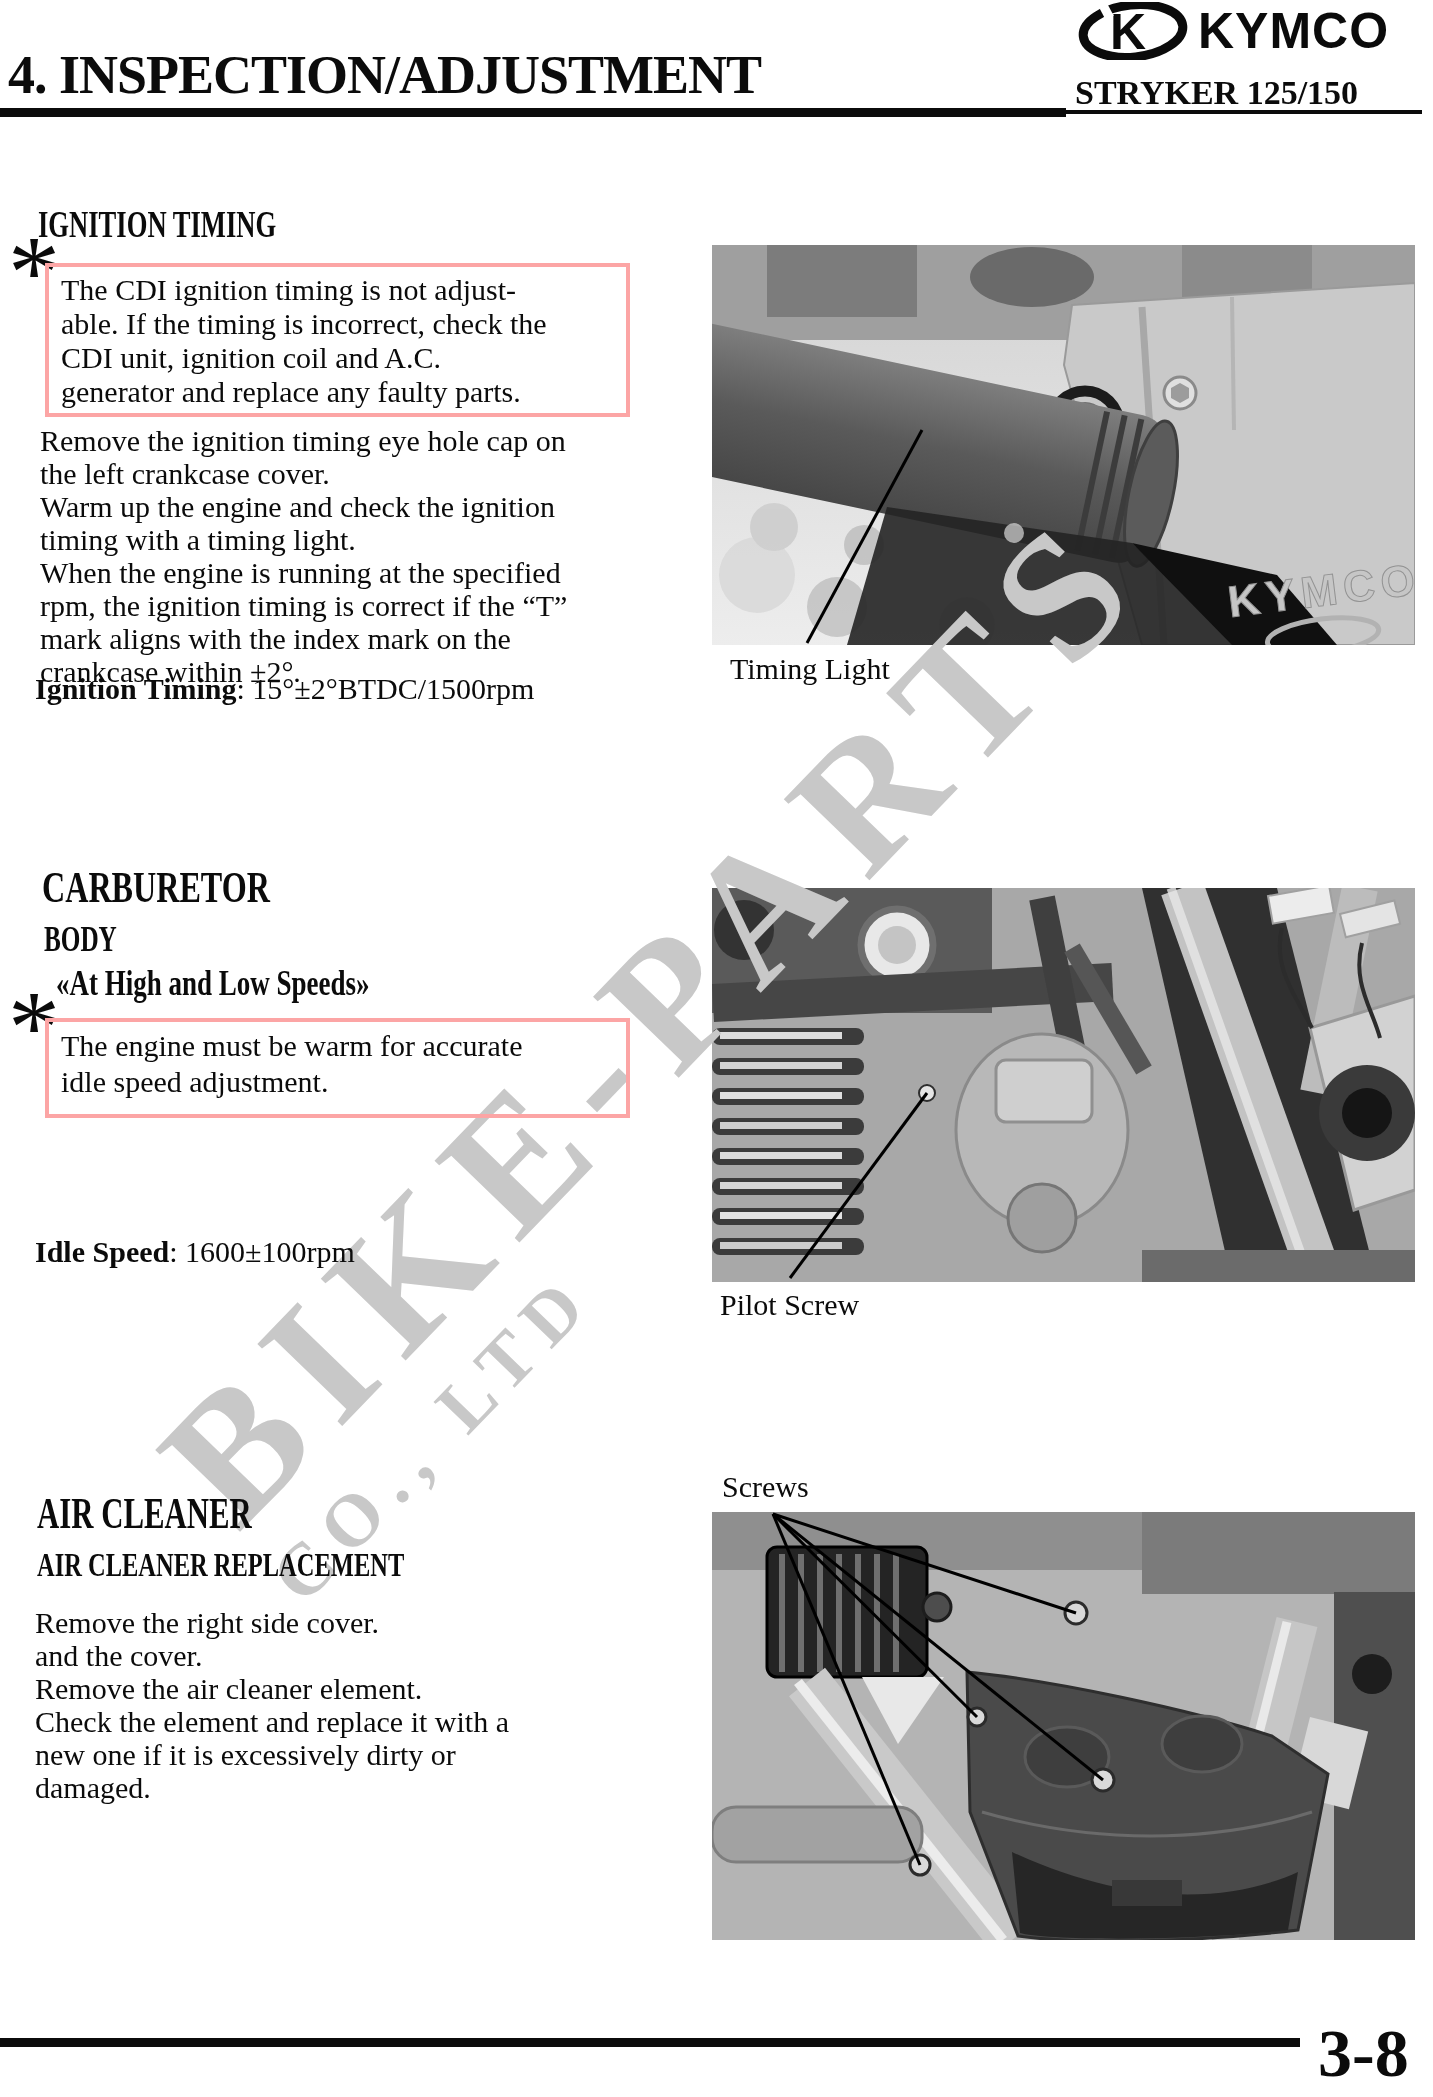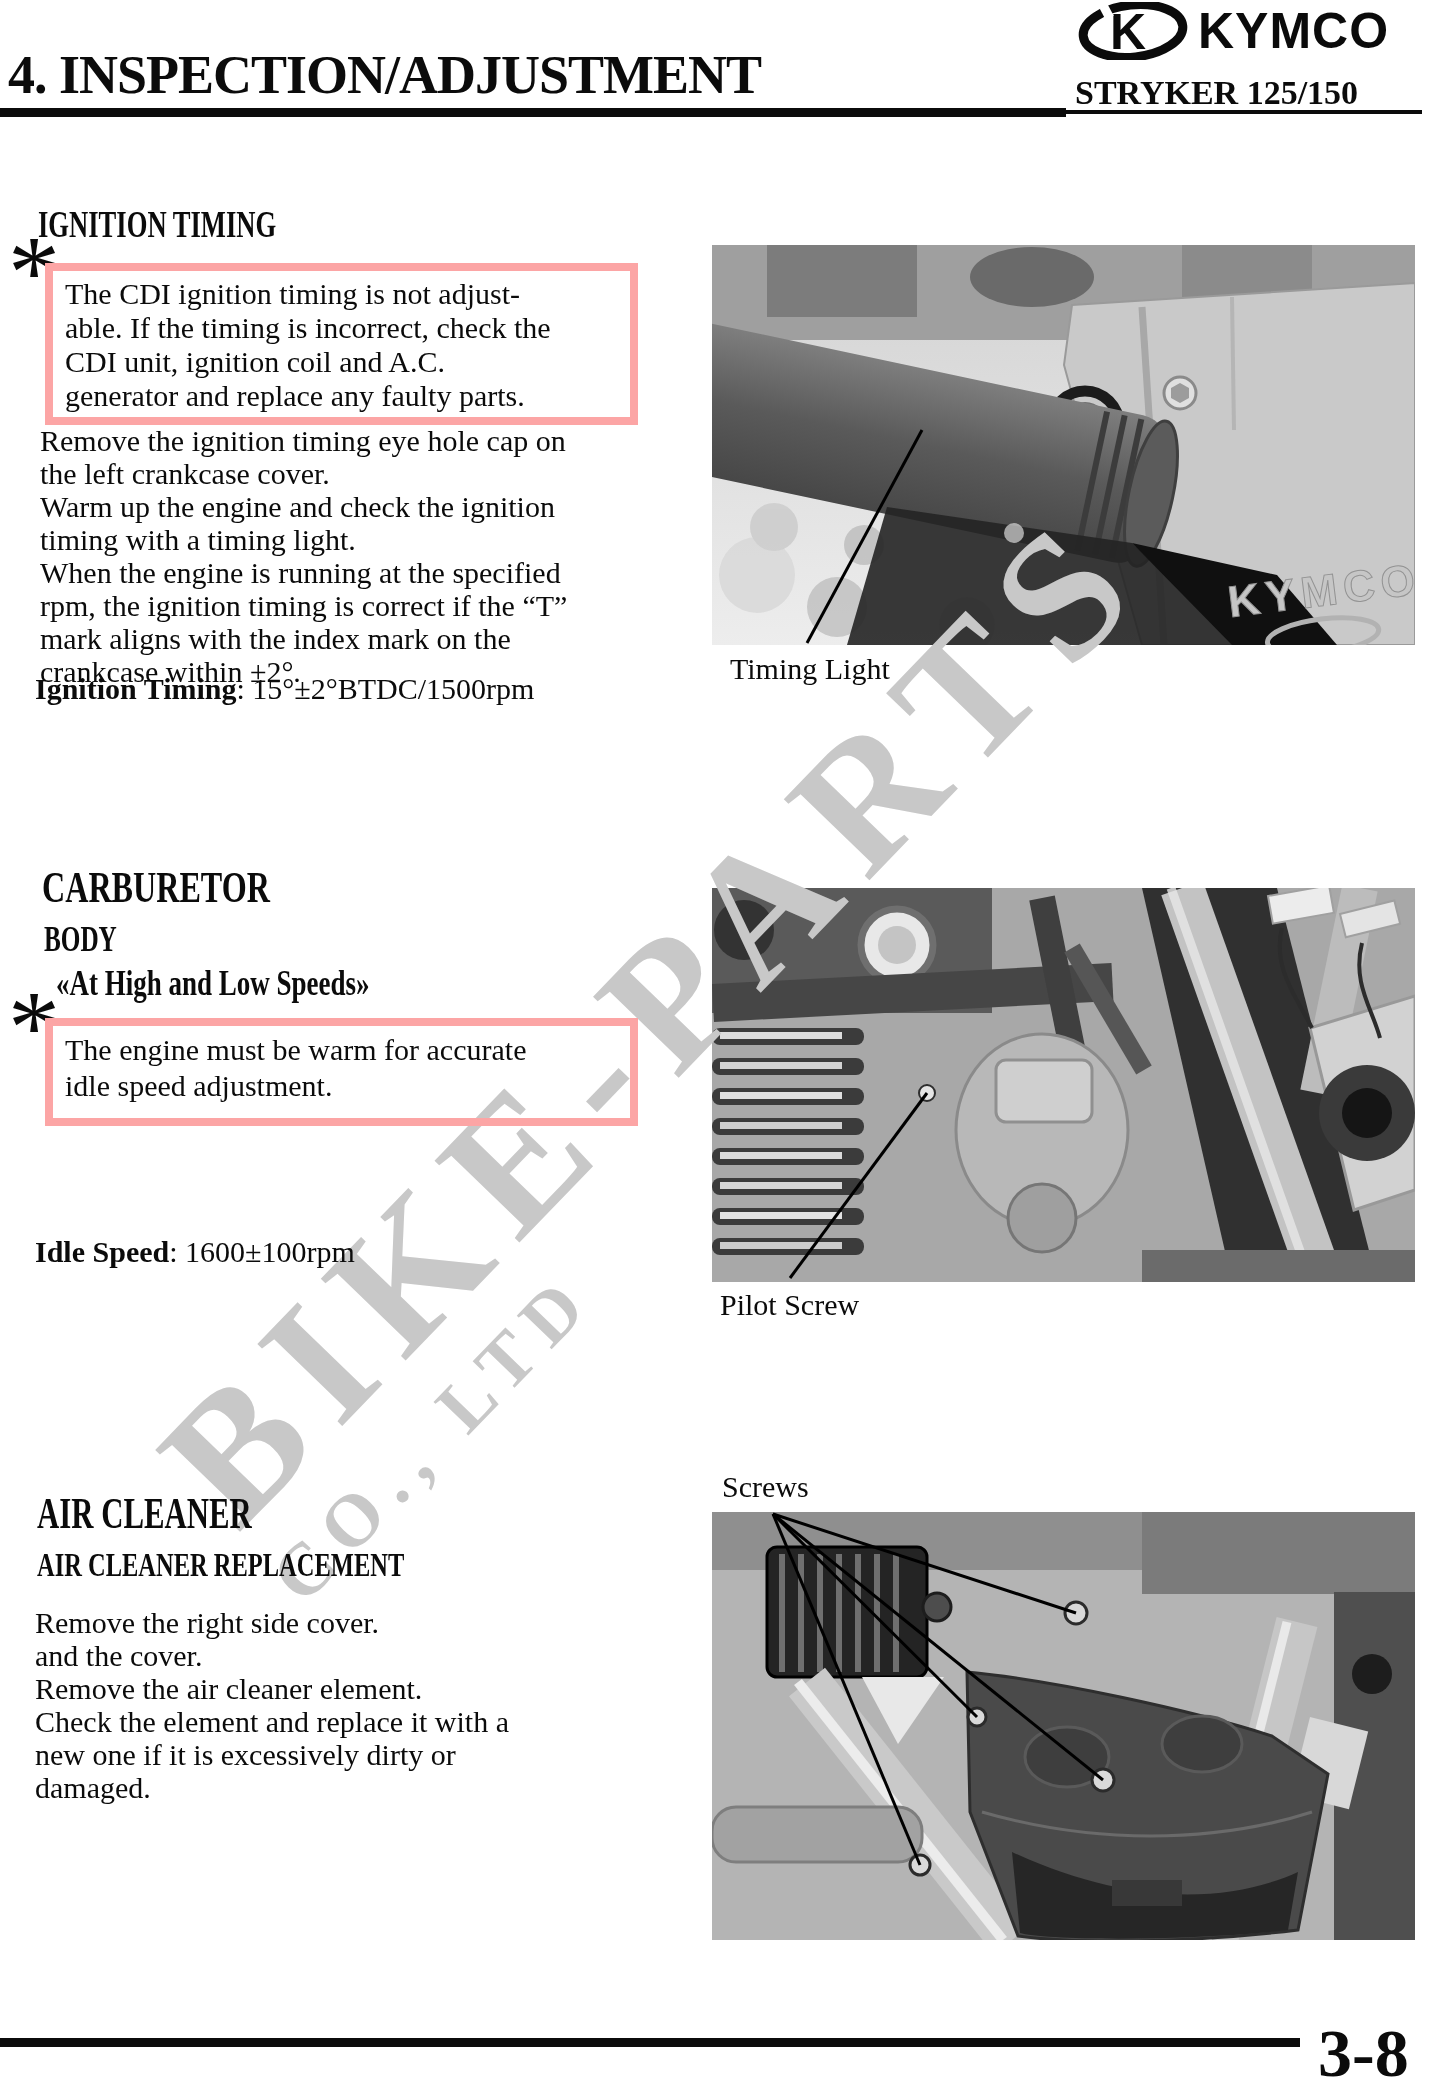--- a/index.html
+++ b/index.html
@@ -17,21 +17,21 @@
   .doc-title{left:8px;top:44px;font-size:54px;font-weight:bold;letter-spacing:-1px;white-space:nowrap;}
   .brand-row{left:1078px;top:2px;height:58px;display:flex;align-items:center;gap:10px;}
   .brand-word{font-family:"Liberation Sans","DejaVu Sans",sans-serif;font-weight:900;font-size:50px;letter-spacing:1px;color:#0b0b0b;}
   .model-name{left:1075px;top:74px;font-size:34px;font-weight:bold;white-space:nowrap;}
   .rule-thick{left:0;top:108px;width:1066px;height:9px;background:#0b0b0b;}
   .rule-model{left:1008px;top:110px;width:414px;height:4px;background:#0b0b0b;}
 
   
   .h-major{font-weight:bold;transform-origin:left top;white-space:nowrap;}
 
-  .note-box{border:8px solid #fca5a5;background:transparent;}
+  .note-box{border:4px solid #fca5a5;background:transparent;}
   .note-lines{padding:6px 10px 0 12px;font-size:30px;line-height:34px;}
   .marker{font-size:104px;line-height:0.55em;font-weight:normal;}
 
   .para{font-size:30px;line-height:33px;white-space:nowrap;}
   .spec{font-size:30px;white-space:nowrap;}
   .spec b{font-weight:bold;}
   .caption{font-size:30px;white-space:nowrap;}
 
   .photo{background:#bbb;}
   .photo svg{display:block;}

